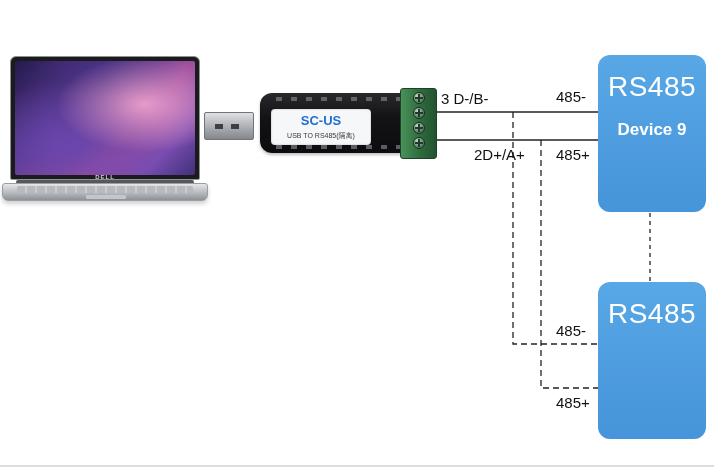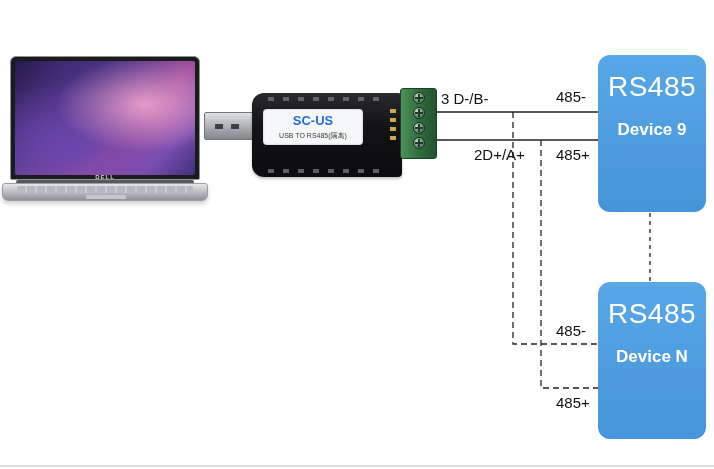--- a/index.html
+++ b/index.html
@@ -44,23 +44,23 @@
   .usb-plug {
     position:absolute; left:204px; top:112px; width:50px; height:28px;
     background:linear-gradient(#dfe1e3,#9da1a5 70%,#84888c);
     border:1px solid #71757a; border-radius:2px; box-sizing:border-box;
   }
   .usb-hole { position:absolute; top:11px; width:8px; height:5px; background:#3c3f43; }
   .usb-hole.h1 { left:10px; }
   .usb-hole.h2 { left:26px; }
 
   .converter-body {
-    position:absolute; left:252px; top:93px; width:150px; height:84px;
+    position:absolute; left:260px; top:93px; width:150px; height:60px;
     background:linear-gradient(#2a2a2e,#131316 40%,#0c0c0e);
-    border-radius:12px 4px 4px 12px; box-shadow:0 2px 3px rgba(0,0,0,.25);
+    border-radius:12px 4px 4px 12px; box-shadow:0 2px 3px rgba(0,0,0,.25);padding-left:12px;
   }
   .converter-marks-top, .converter-marks-bottom {
     position:absolute; left:16px; right:14px; height:4px; opacity:.75;
     background:repeating-linear-gradient(90deg,#77777d 0 6px,transparent 6px 15px);
   }
   .converter-marks-top { top:4px; }
   .converter-marks-bottom { bottom:4px; }
   .converter-pads {
     position:absolute; right:6px; top:16px; width:6px; height:34px;
     background:repeating-linear-gradient(#caa84c 0 4px,transparent 4px 9px);
@@ -160,17 +160,16 @@
   <div class="wire-label" style="left:556px; top:322px;">485-</div>
   <div class="wire-label" style="left:556px; top:394px;">485+</div>
 
   <div class="device device-1">
     <div class="device-title">RS485</div>
     <div class="device-name">Device 9</div>
   </div>
 
   <div class="device device-n">
     <div class="device-title">RS485</div>
-    <div class="device-name">Device N</div>
   </div>
 
   <div class="floor-line"></div>
 </div>
 
 </body></html>

